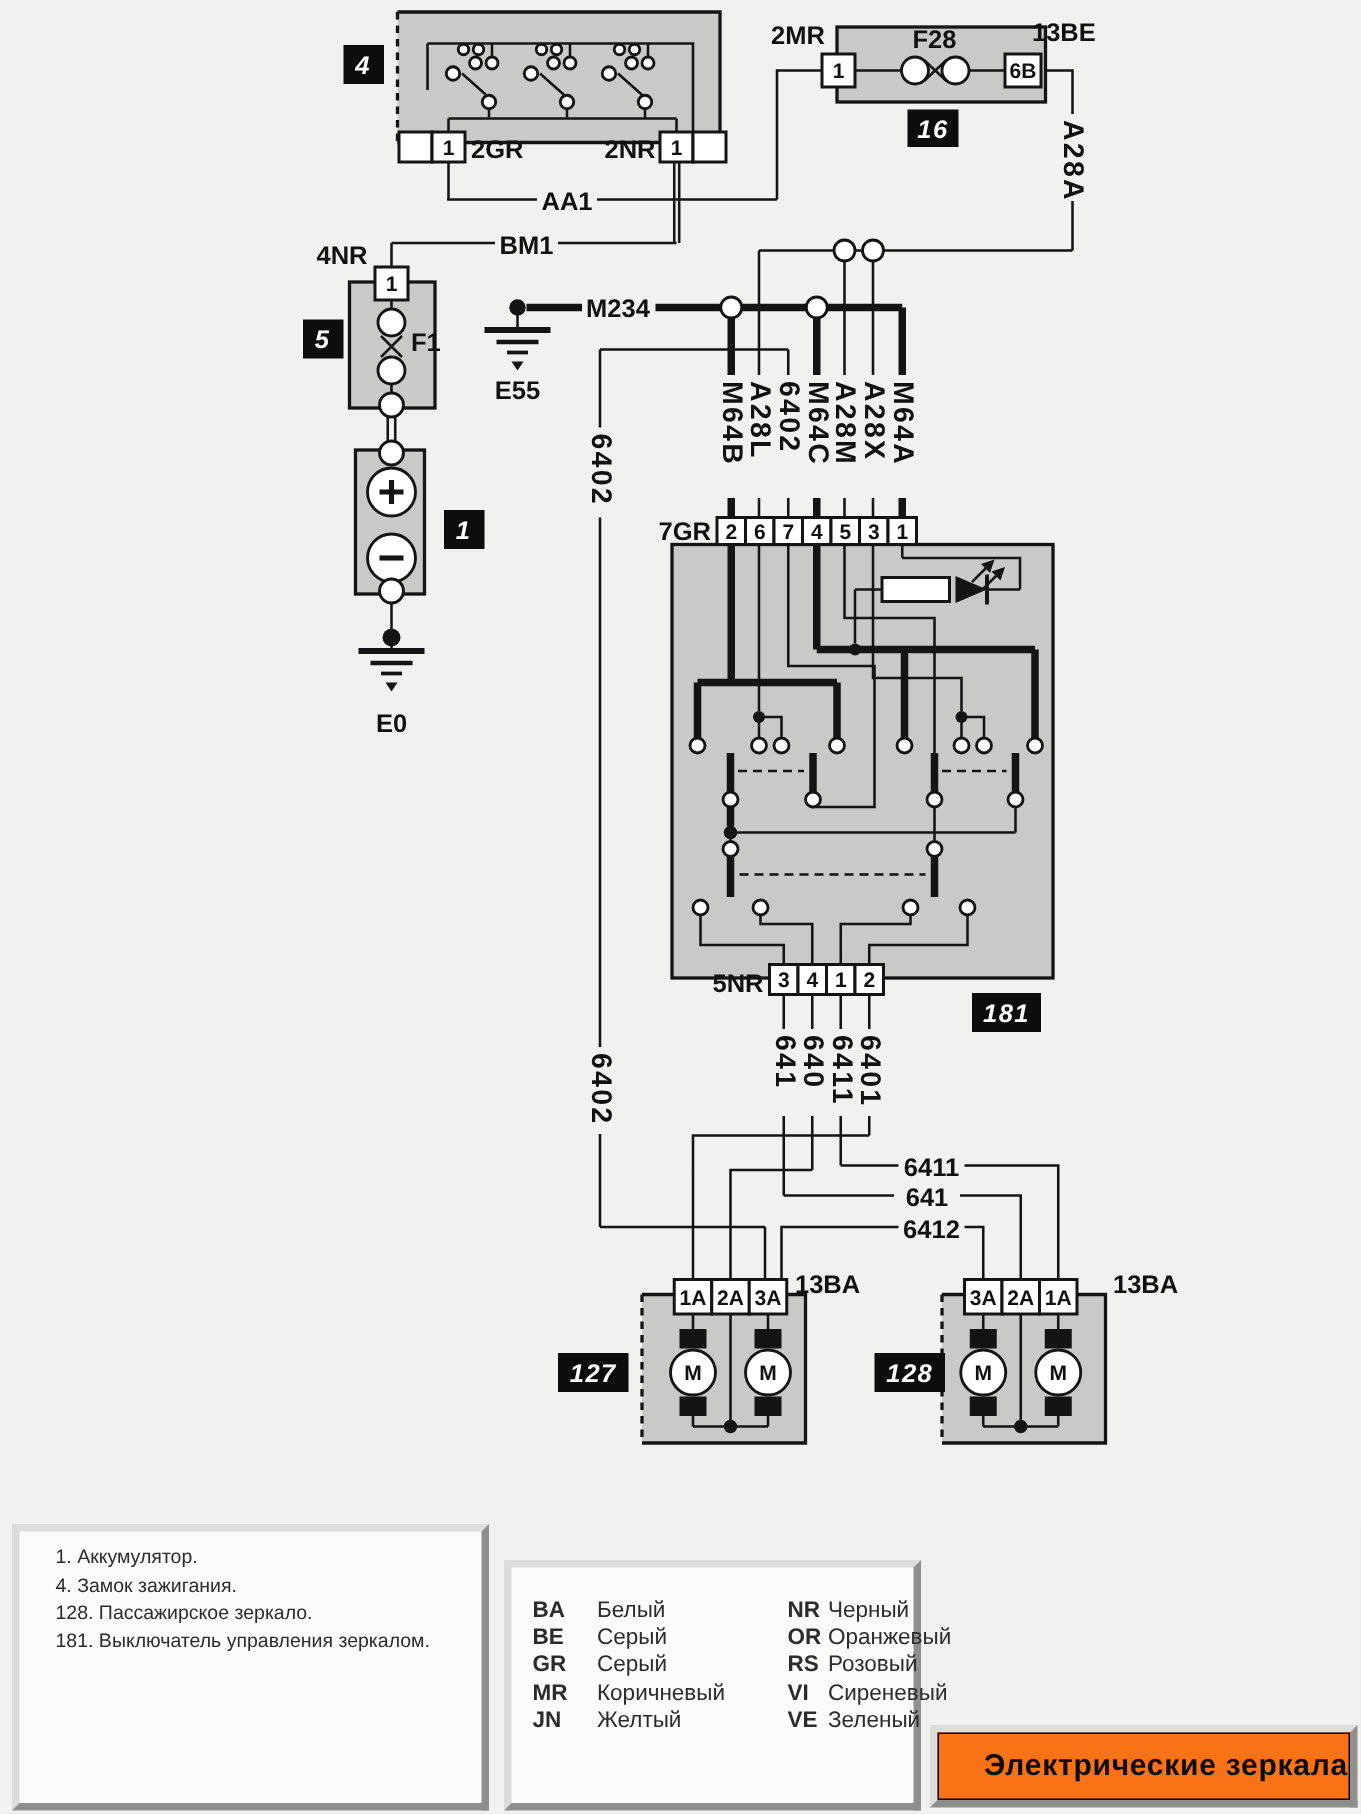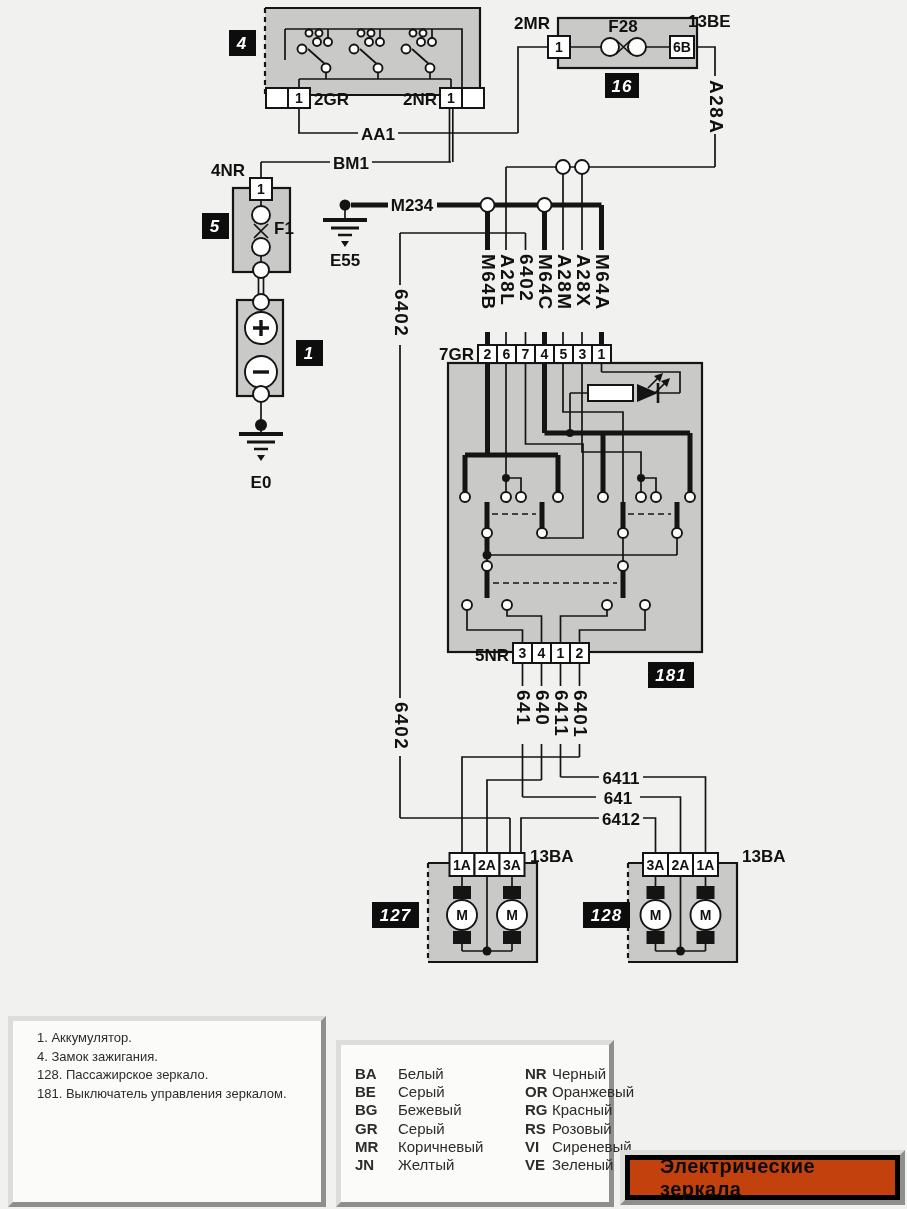--- a/index.html
+++ b/index.html
@@ -25,21 +25,21 @@
   .panel{position:absolute;background:#fbfbf9;
          border:5px solid;border-color:#dddddb #8f8f8d #8f8f8d #dcdcda;box-sizing:border-box;}
   .legend{left:8px;top:1016px;width:318px;height:191px;padding:8px 6px 6px 24px;
           font-size:13px;line-height:18.6px;color:#2c2c2c;}
   .colors{left:336px;top:1040px;width:278px;height:167px;padding:20px 8px 6px 14px;
           font-size:15px;line-height:18.2px;color:#2c2c2c;}
   .colors .crow{display:grid;grid-template-columns:30px 98px 30px auto;column-gap:13px;}
   .colors .code{font-weight:600;}
   .colors .c2{text-align:center;margin-left:16px;}
   .titlebox{left:620px;top:1150px;width:285px;height:55px;padding:0;}
-  .titlebox .inner{position:absolute;inset:0;border:5px solid #000000;background:#c2410c;
+  .titlebox .inner{position:absolute;inset:0;border:1px solid #000000;background:#f97316;
           display:flex;align-items:center;padding-left:30px;box-sizing:border-box;}
   .titlebox .inner span{font-size:20px;font-weight:700;color:#0c0c0c;letter-spacing:.5px;}
 </style>
 </head>
 <body>
 
 <div class="stage">
 
 <svg width="907" height="1012" viewBox="0 0 907 1012">
 
@@ -380,26 +380,20 @@
       <span class="code c2">NR</span>
         <span>Черный</span>
     </div>
     <div class="crow">
       <span class="code">BE</span>
         <span>Серый</span>
       <span class="code c2">OR</span>
         <span>Оранжевый</span>
     </div>
     <div class="crow">
-      <span class="code">BG</span>
-        <span>Бежевый</span>
-      <span class="code c2">RG</span>
-        <span>Красный</span>
-    </div>
-    <div class="crow">
       <span class="code">GR</span>
         <span>Серый</span>
       <span class="code c2">RS</span>
         <span>Розовый</span>
     </div>
     <div class="crow">
       <span class="code">MR</span>
         <span>Коричневый</span>
       <span class="code c2">VI</span>
         <span>Сиреневый</span>

